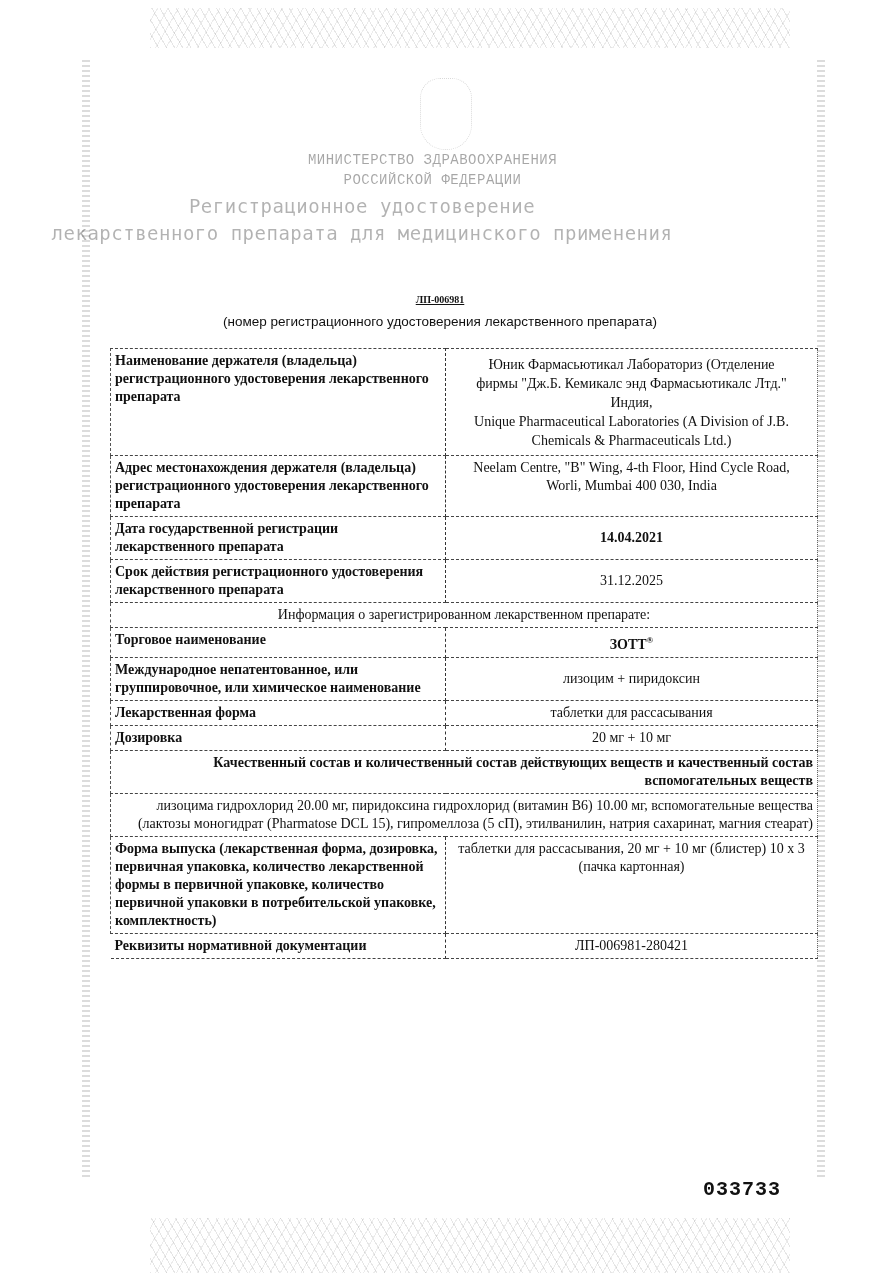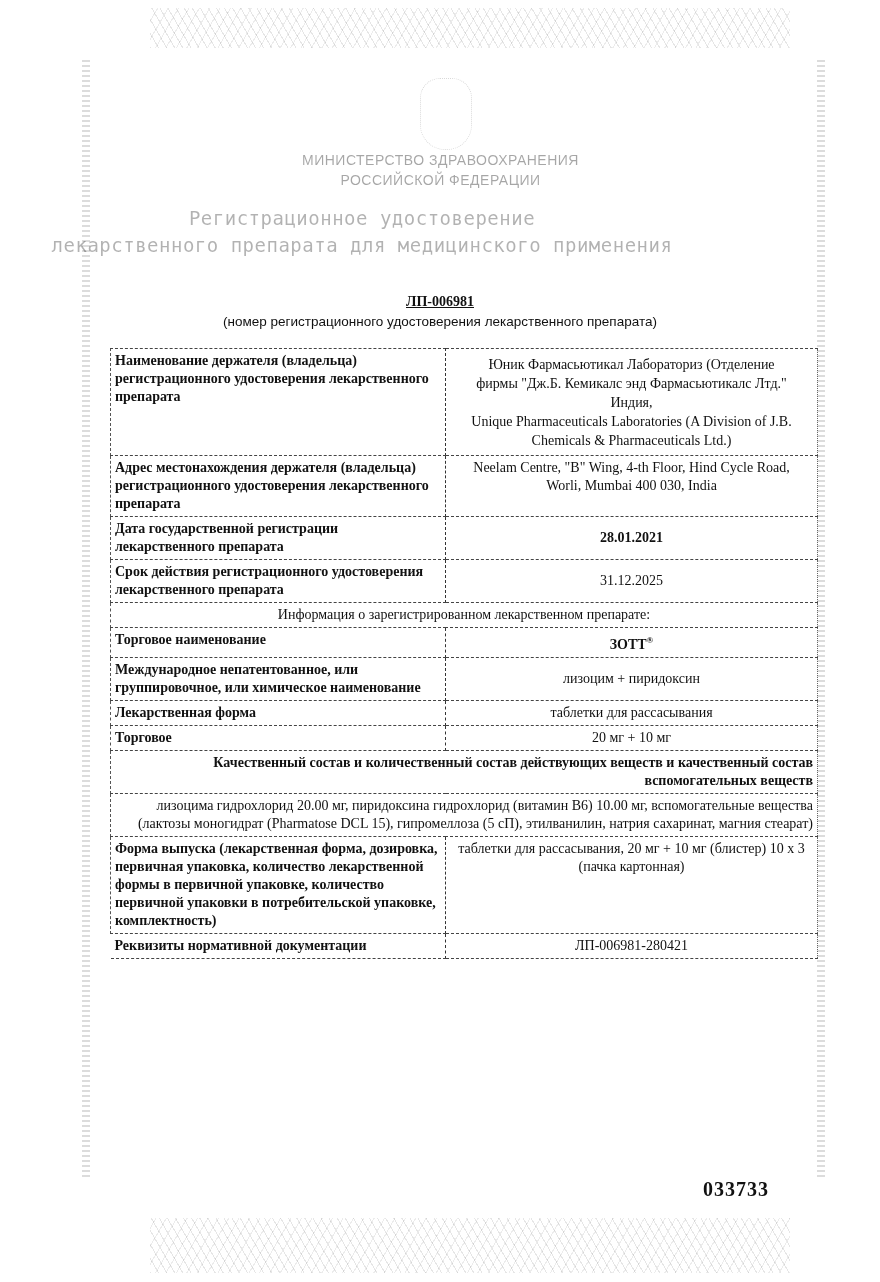--- a/index.html
+++ b/index.html
@@ -24,32 +24,32 @@
       opacity: 0.5;
     }
     .side-strip-left { left: 82px; }
     .side-strip-right { left: 817px; }
     .emblem {
       position: absolute; top: 78px; left: 420px; width: 50px; height: 70px;
       border: 1px dotted rgba(0,0,0,0.25); border-radius: 20px 20px 25px 25px;
       opacity: 0.6;
     }
     .ministry {
-      position: absolute; top: 150px; left: 8px; width: 865px; text-align: center;
-      font-family: Liberation Sans, sans-serif; font-size: 14px; line-height: 20px;
+      position: absolute; top: 150px; left: 0; width: 865px; text-align: center;
+      font-family: Liberation Mono, monospace; font-size: 14px; line-height: 20px;
       color: rgba(0,0,0,0.35); letter-spacing: 0.5px;
     }
     .cert-title {
-      position: absolute; top: 205px; left: 0; width: 724px; text-align: center;
+      position: absolute; top: 193px; left: 0; width: 724px; text-align: center;
       font-family: "DejaVu Sans Mono", monospace; font-size: 19px; line-height: 27px;
       color: rgba(0,0,0,0.3); letter-spacing: 0.5px;
     }
     .reg-number {
       position: absolute; top: 294px; left: 0; width: 880px; text-align: center;
-      font-weight: bold; font-size: 14px; text-decoration: underline;
+      font-weight: bold; font-size: 10px; text-decoration: underline;
     }
     .reg-caption {
       position: absolute; top: 314px; left: 0; width: 880px; text-align: center;
       font-size: 13.5px; font-family: "Liberation Sans", sans-serif;
     }
     table.reg {
       position: absolute; top: 348px; left: 110px; width: 708px;
       border-collapse: collapse; font-size: 14px; line-height: 18px;
     }
     table.reg td {
@@ -58,21 +58,21 @@
     }
     table.reg td.label { width: 326px; font-weight: bold; border-left: 1px dashed #555; border-right: 1px dashed #333; }
     table.reg td.value { text-align: center; vertical-align: middle; border-right: 1px dotted #666; margin-top: 28px; }
     table.reg td.value.left { text-align: center; vertical-align: top; }
     table.reg td.full { border-left: 1px dashed #555; border-right: 1px dotted #666; text-align: right; }
     table.reg td.section { text-align: center; font-weight: normal; margin-top: 23px; }
     .bold { font-weight: bold; }
     sup { font-size: 9px; }
     .serial {
       position: absolute; top: 1178px; left: 703px;
-      font-family: Liberation Serif, serif; font-size: 20px; font-weight: bold; letter-spacing: 1px;
+      font-family: Liberation Mono, monospace; font-size: 20px; font-weight: bold; letter-spacing: 1px;
     }
     .holder-value { text-align: center; line-height: 19px; }
   </style>
 </head>
 <body>
 
 <div class="guilloche-top"></div>
 <div class="side-strip-left"></div>
 <div class="side-strip-right"></div>
 <div class="emblem"></div>
@@ -91,34 +91,34 @@
 <div class="reg-caption">(номер регистрационного удостоверения лекарственного препарата)</div>
 
 <table class="reg">
   <tbody>
       <tr>
     <td class="label" style="height:100px;">Наименование держателя (владельца) регистрационного удостоверения лекарственного препарата</td>
     <td class="value holder-value">
       <div>Юник Фармасьютикал Лабораториз (Отделение</div>
       <div>фирмы "Дж.Б. Кемикалс энд Фармасьютикалс Лтд."</div>
       <div>Индия,</div>
-      <div>Unique Pharmaceuticals Laboratories (A Division of J.B.</div>
+      <div>Unique Pharmaceutical Laboratories (A Division of J.B.</div>
       <div>Chemicals &amp; Pharmaceuticals Ltd.)</div>
     </td>
   </tr>
   <tr>
     <td class="label">Адрес местонахождения держателя (владельца) регистрационного удостоверения лекарственного препарата</td>
     <td class="value" style="vertical-align:top;">
       <div>Neelam Centre, "B" Wing, 4-th Floor, Hind Cycle Road,</div>
       <div>Worli, Mumbai 400 030, India</div>
     </td>
   </tr>
   <tr>
     <td class="label">Дата государственной регистрации лекарственного препарата</td>
-    <td class="value bold">28.01.2021</td>
+    <td class="value bold">14.04.2021</td>
   </tr>
   <tr>
     <td class="label">Срок действия регистрационного удостоверения лекарственного препарата</td>
     <td class="value">31.12.2025</td>
   </tr>
   <tr>
     <td colspan="2" class="full section">Информация о зарегистрированном лекарственном препарате:</td>
   </tr>
   <tr>
     <td class="label">Торговое наименование</td>
@@ -126,21 +126,21 @@
   </tr>
   <tr>
     <td class="label">Международное непатентованное, или группировочное, или химическое наименование</td>
     <td class="value">лизоцим + пиридоксин</td>
   </tr>
   <tr>
     <td class="label">Лекарственная форма</td>
     <td class="value">таблетки для рассасывания</td>
   </tr>
   <tr>
-    <td class="label">Торговое</td>
+    <td class="label">Дозировка</td>
     <td class="value">20 мг + 10 мг</td>
   </tr>
   <tr>
     <td colspan="2" class="full bold">Качественный состав и количественный состав действующих веществ и качественный состав вспомогательных веществ</td>
   </tr>
   <tr>
     <td colspan="2" class="full">лизоцима гидрохлорид 20.00 мг, пиридоксина гидрохлорид (витамин В6) 10.00 мг, вспомогательные вещества (лактозы моногидрат (Pharmatose DCL 15), гипромеллоза (5 сП), этилванилин, натрия сахаринат, магния стеарат)</td>
   </tr>
   <tr>
     <td class="label">Форма выпуска (лекарственная форма, дозировка, первичная упаковка, количество лекарственной формы в первичной упаковке, количество первичной упаковки в потребительской упаковке, комплектность)</td>

